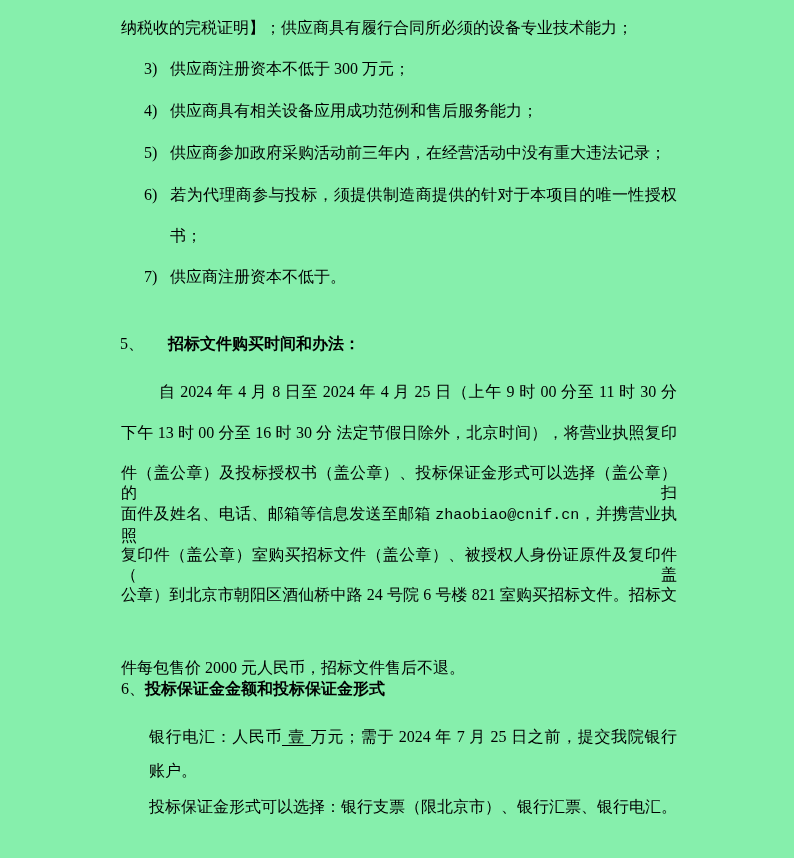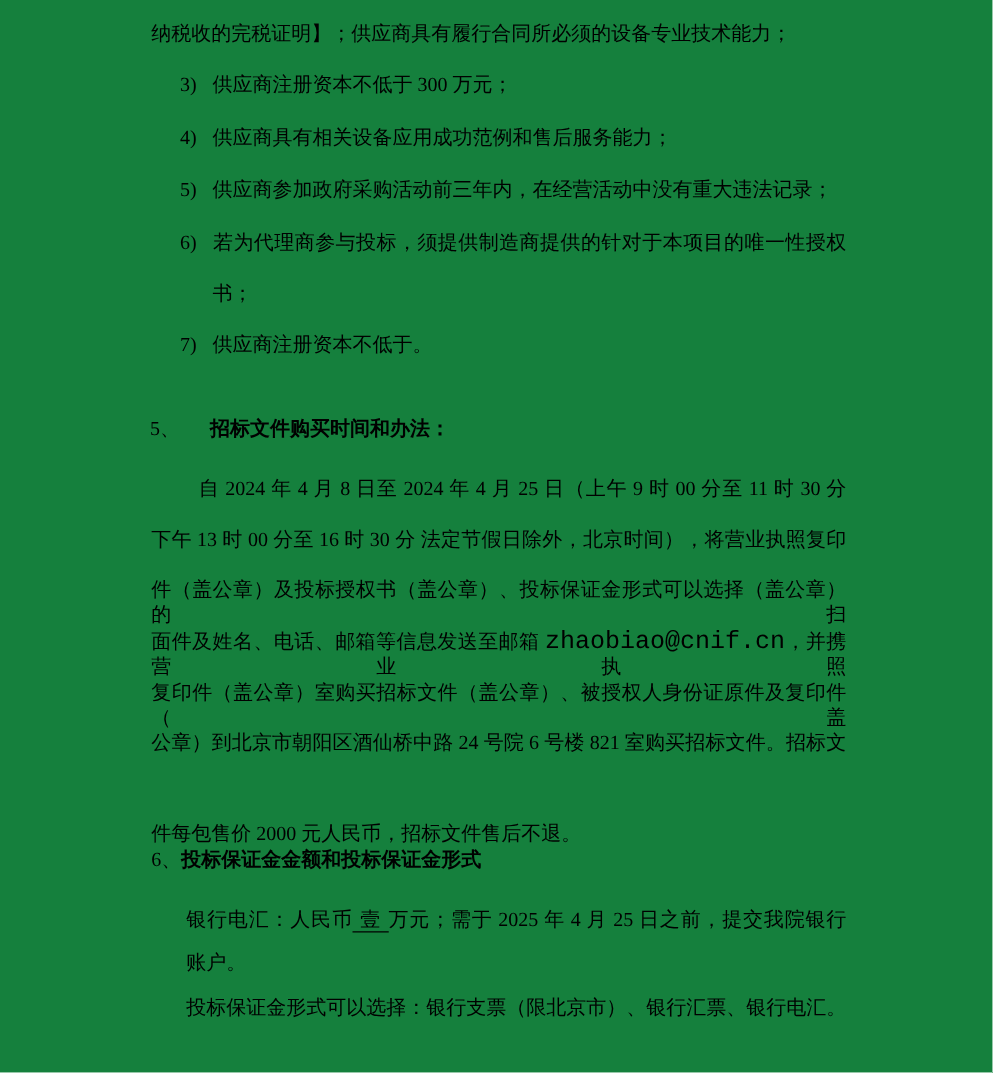--- a/index.html
+++ b/index.html
@@ -4,21 +4,21 @@
 <style>
   html, body {
     margin: 0;
     padding: 0;
     background: #ffffff;
   }
   .page {
     position: relative;
     width: 794px;
     height: 858px;
-    background: #15803d;
+    background: #86efac;
     color: #000000;
     font-family: "Liberation Serif", serif;
     font-size: 16px;
     line-height: 20px;
     overflow: hidden;
   }
   .line {
     position: absolute;
     white-space: nowrap;
   }
@@ -40,21 +40,21 @@
   }
   .h-title {
     font-weight: 700;
   }
   .underline-amount {
     border-bottom: 1px solid #000;
     padding: 0 6px;
   }
   .email {
     font-family: "Liberation Mono", monospace;
-    font-size: 20px;
+    font-size: 15px;
   }
 </style>
 </head>
 <body>
 
 <div class="page">
 
   <div class="line" style="top:18px; left:121px;">纳税收的完税证明】；供应商具有履行合同所必须的设备专业技术能力；</div>
 
   <div class="line" style="top:59px; left:144px;">
@@ -87,19 +87,19 @@
   <div class="wrapline just" style="top:463px; left:121px; width:556px;">件（盖公章）及投标授权书（盖公章）、投标保证金形式可以选择（盖公章）的扫</div>
   <div class="wrapline just" style="top:504px; left:121px; width:556px;"><span>面件及姓名、电话、邮箱等信息发送至邮箱 </span><span class="email">zhaobiao@cnif.cn</span><span>，并携营业执照</span></div>
   <div class="wrapline just" style="top:545px; left:121px; width:556px;">复印件（盖公章）室购买招标文件（盖公章）、被授权人身份证原件及复印件（盖</div>
   <div class="wrapline just" style="top:585px; left:121px; width:556px;">公章）到北京市朝阳区酒仙桥中路 24 号院 6 号楼 821 室购买招标文件。招标文</div>
   <div class="line" style="top:658px; left:121px;">件每包售价 2000 元人民币，招标文件售后不退。</div>
 
   <div class="line" style="top:679px; left:121px;">
     <span>6、</span><span class="h-title">投标保证金金额和投标保证金形式</span>
   </div>
 
-  <div class="wrapline just" style="top:727px; left:149px; width:528px;"><span>银行电汇：人民币</span><span class="underline-amount">壹</span><span>万元；需于 2025 年 4 月 25 日之前，提交我院银行</span></div>
+  <div class="wrapline just" style="top:727px; left:149px; width:528px;"><span>银行电汇：人民币</span><span class="underline-amount">壹</span><span>万元；需于 2024 年 7 月 25 日之前，提交我院银行</span></div>
   <div class="line" style="top:761px; left:149px;">账户。</div>
 
   <div class="line" style="top:797px; left:149px;">投标保证金形式可以选择：银行支票（限北京市）、银行汇票、银行电汇。</div>
 
 
 </div>
 
 </body></html>

